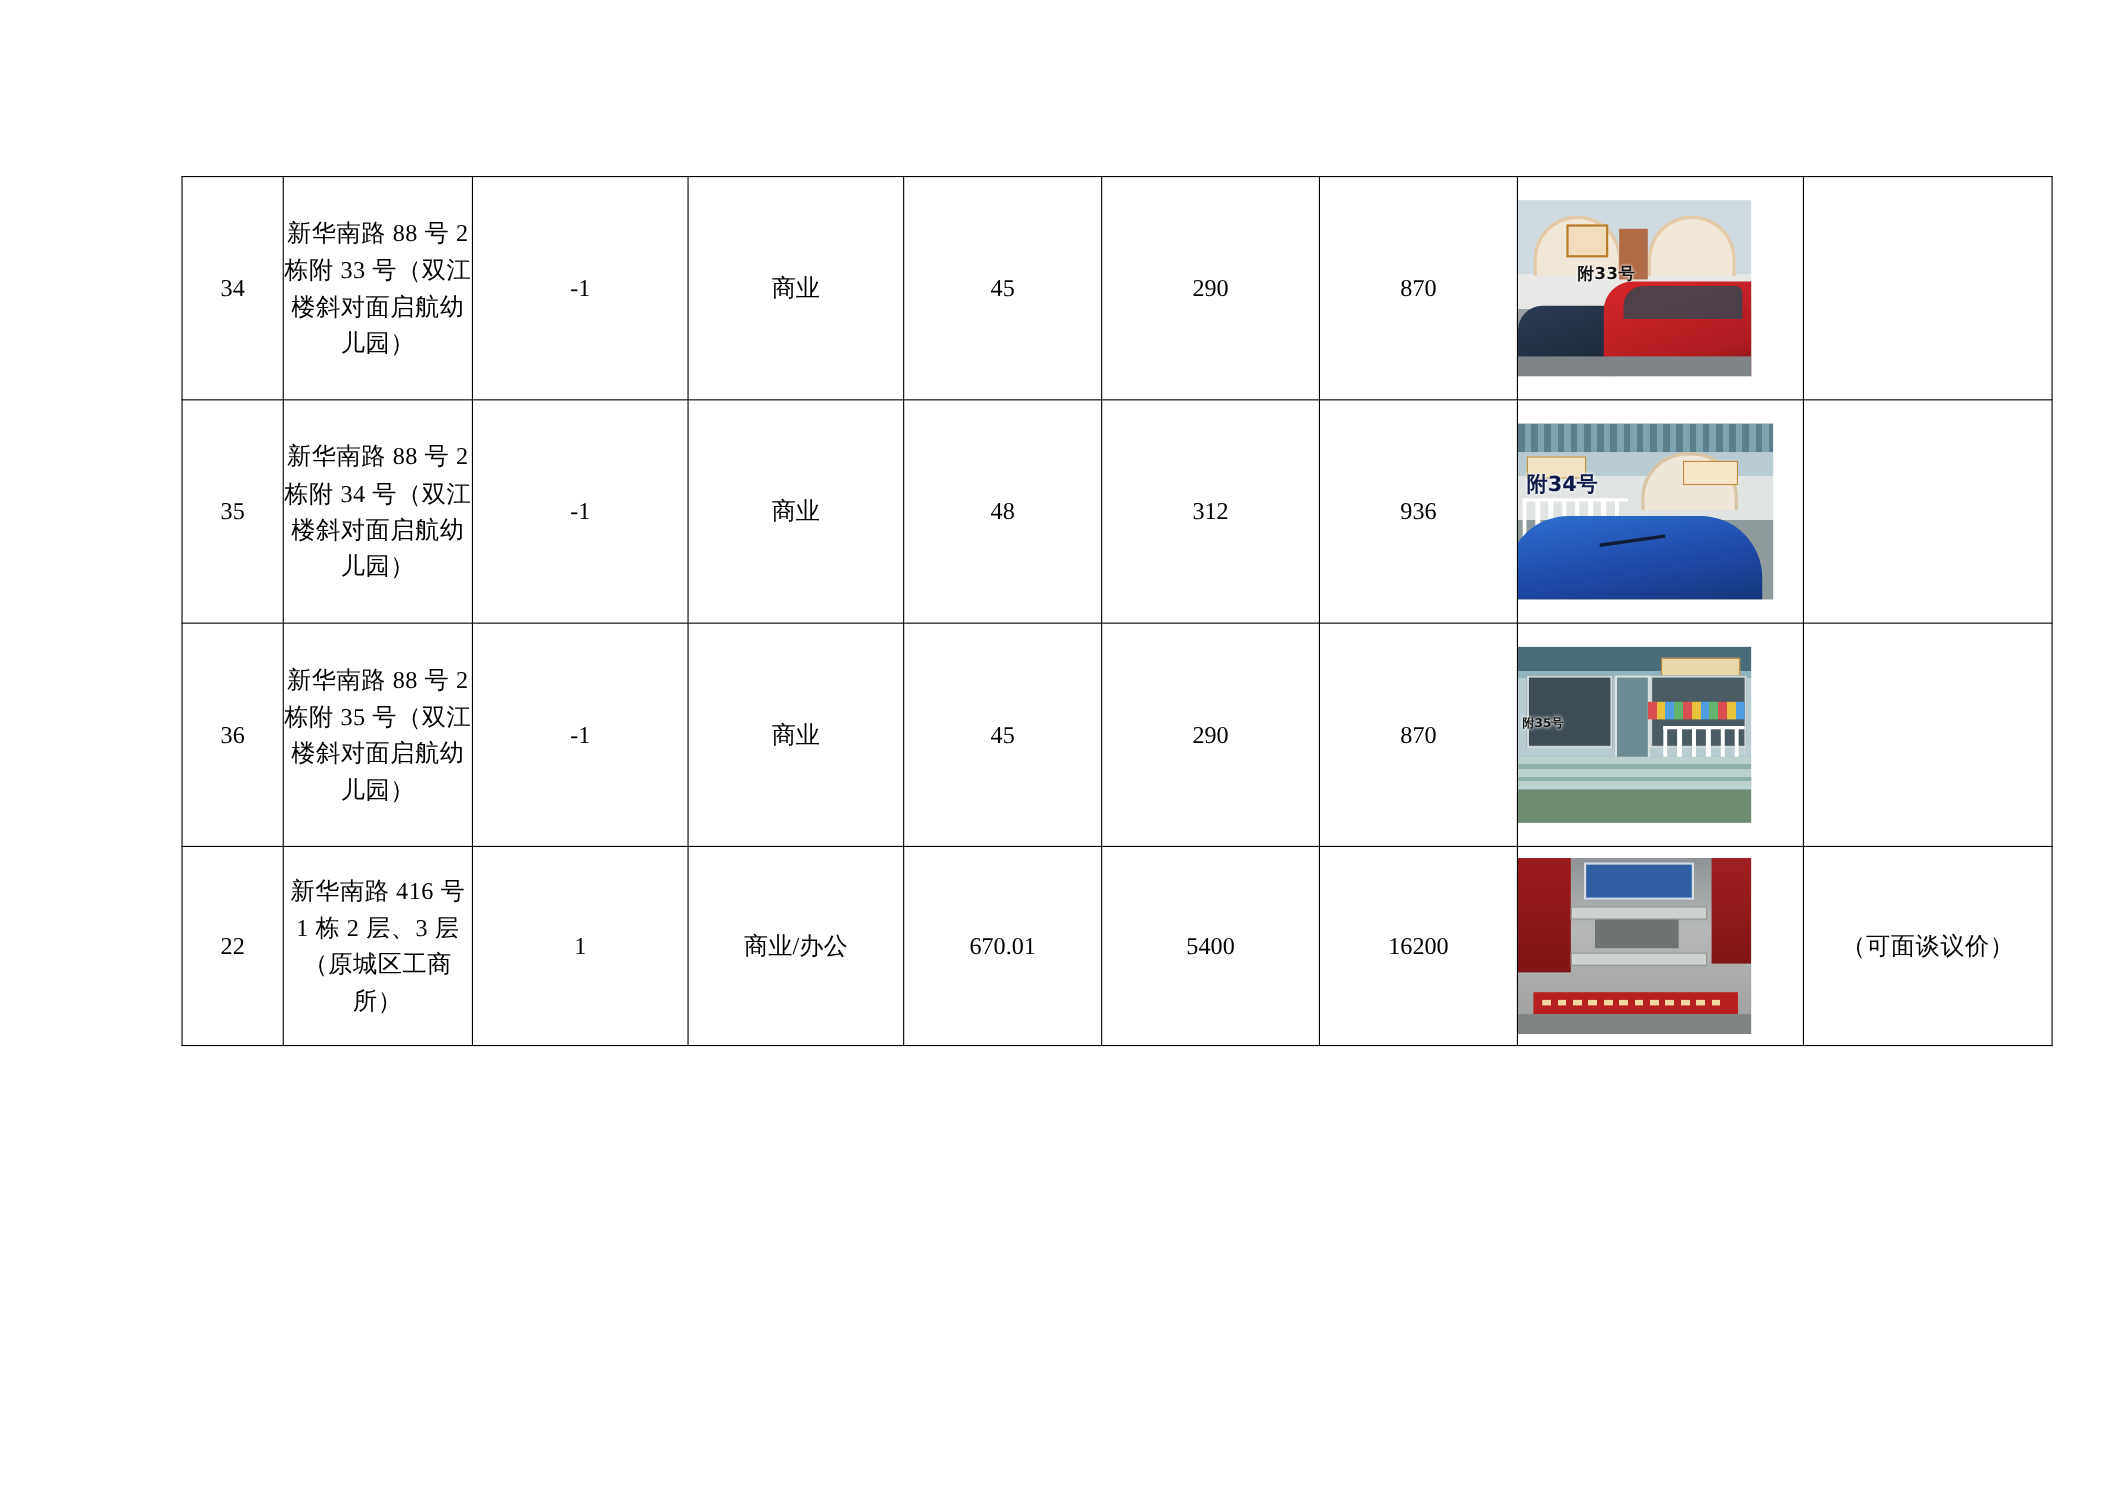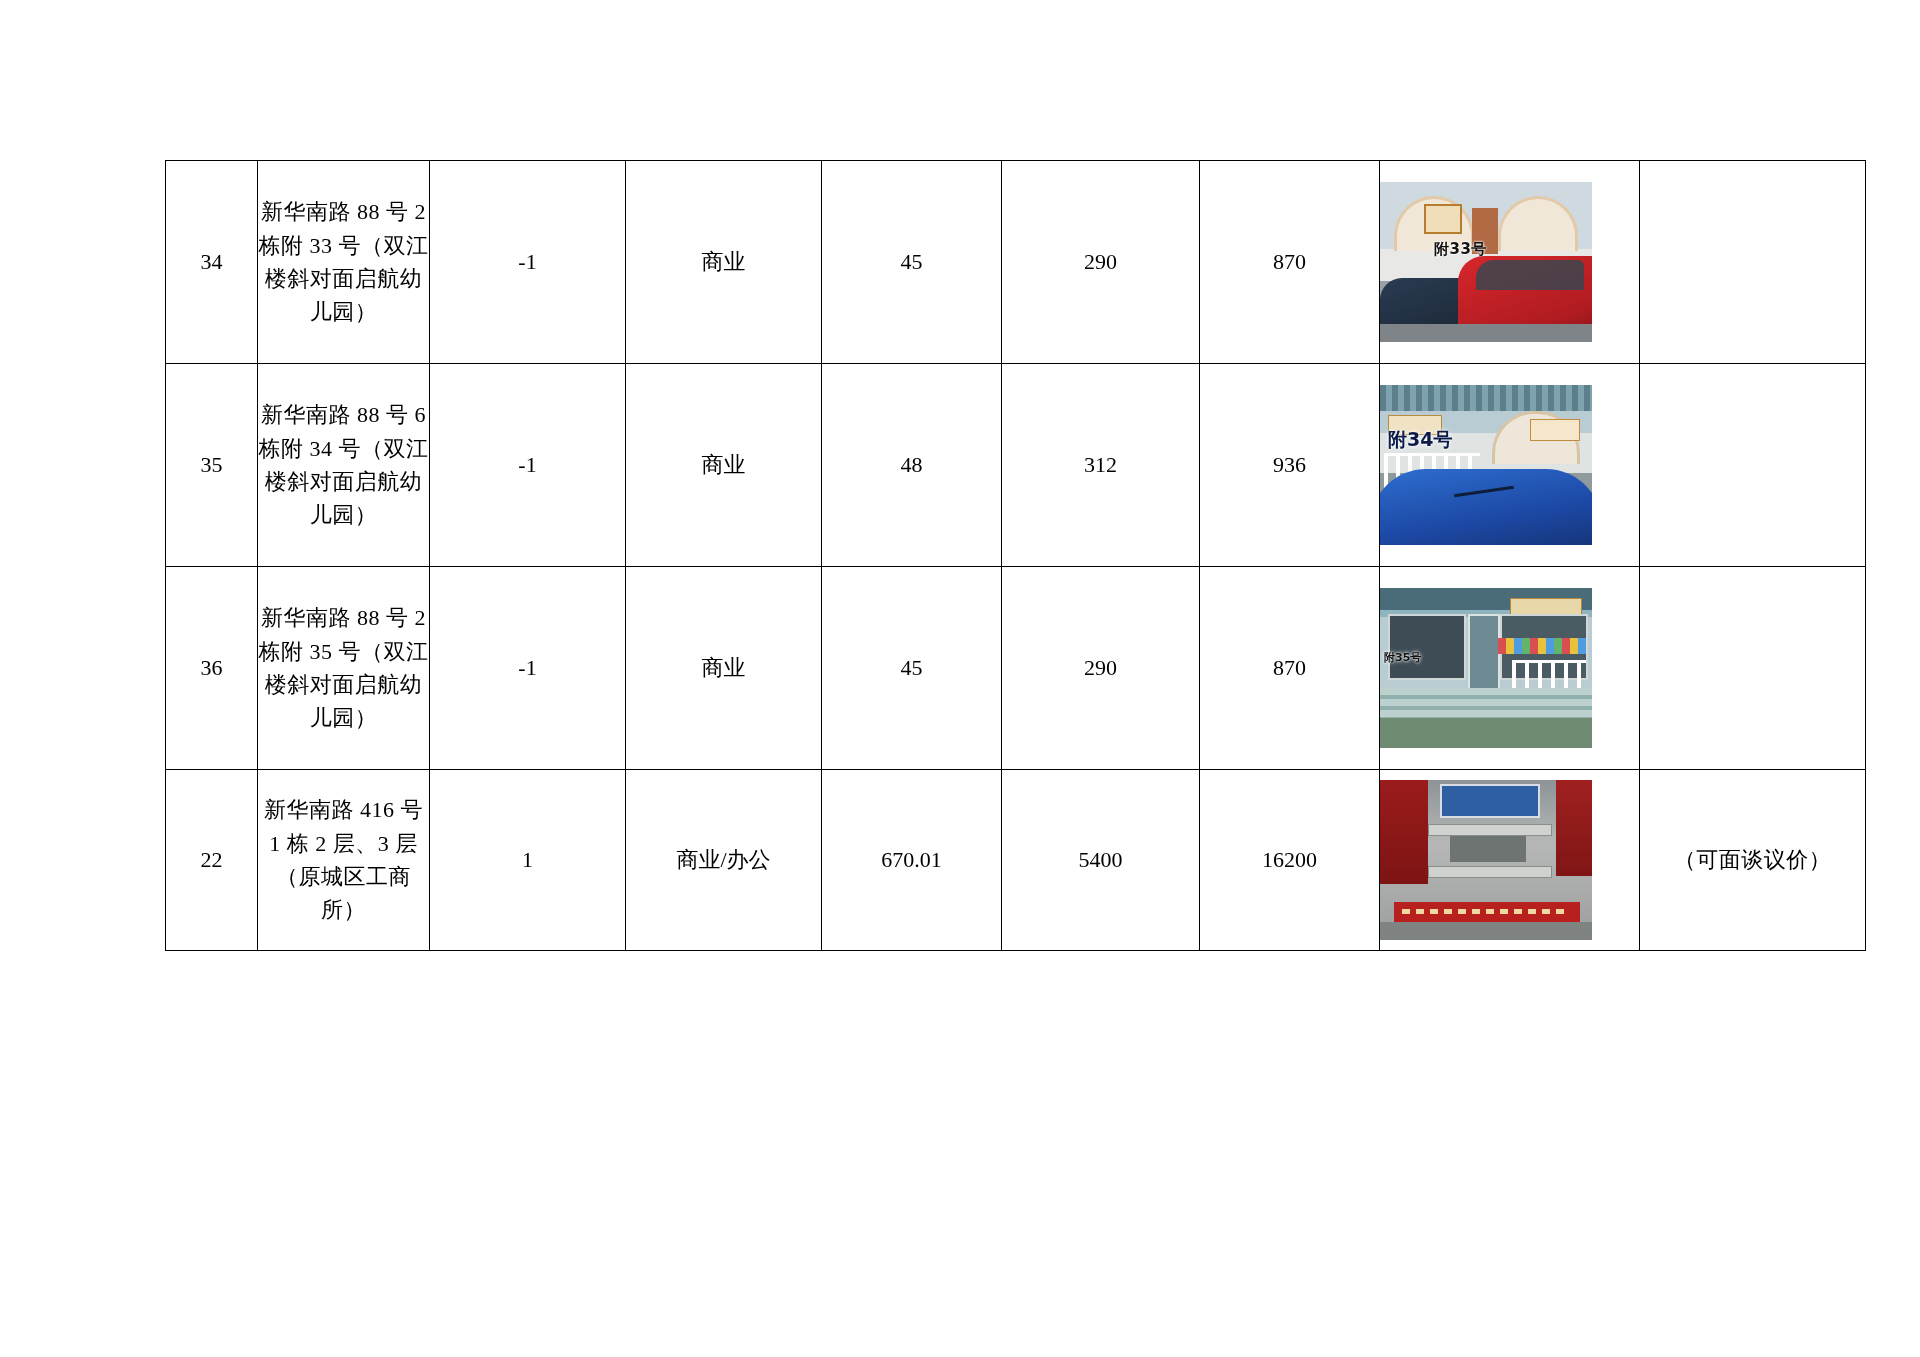--- a/index.html
+++ b/index.html
@@ -143,20 +143,21 @@
     border-radius: 22px 8px 0 0;
   }
   .ph1 .ground {
     position: absolute;
     left: 0; bottom: 0; width: 100%; height: 18px;
     background: #7e8488;
   }
   
   .ph2 {
     background: linear-gradient(#b9ccd4 0%, #b9ccd4 30%, #dfe4e2 30%, #dfe4e2 55%, #8f9a9c 55%, #8f9a9c 100%);
+    padding-left: 20px;
   }
   .ph2 .awning {
     position: absolute;
     left: 0; top: 0; width: 100%; height: 26px;
     background: repeating-linear-gradient(90deg, #5d7f8c 0 6px, #7fa3ae 6px 12px);
   }
   .ph2 .archw {
     position: absolute;
     top: 26px; left: 112px;
     width: 82px; height: 50px;
@@ -362,21 +363,21 @@
               <div class="redcar-glass"></div>
               <div class="ground"></div>
             </div>
           </div>
         </td>
         <td class="cell-note"></td>
       </tr>
 
       <tr class="row-35">
         <td class="cell-idx">35</td>
-        <td class="cell-addr">新华南路 88 号 6 栋附 34 号（双江楼斜对面启航幼儿园）</td>
+        <td class="cell-addr">新华南路 88 号 2 栋附 34 号（双江楼斜对面启航幼儿园）</td>
         <td class="cell-num">-1</td>
         <td class="cell-num">商业</td>
         <td class="cell-num">48</td>
         <td class="cell-num">312</td>
         <td class="cell-num">936</td>
         <td>
           <div class="photo-wrap">
             <div class="photo ph2">
               <div class="awning"></div>
               <div class="archw"></div>

